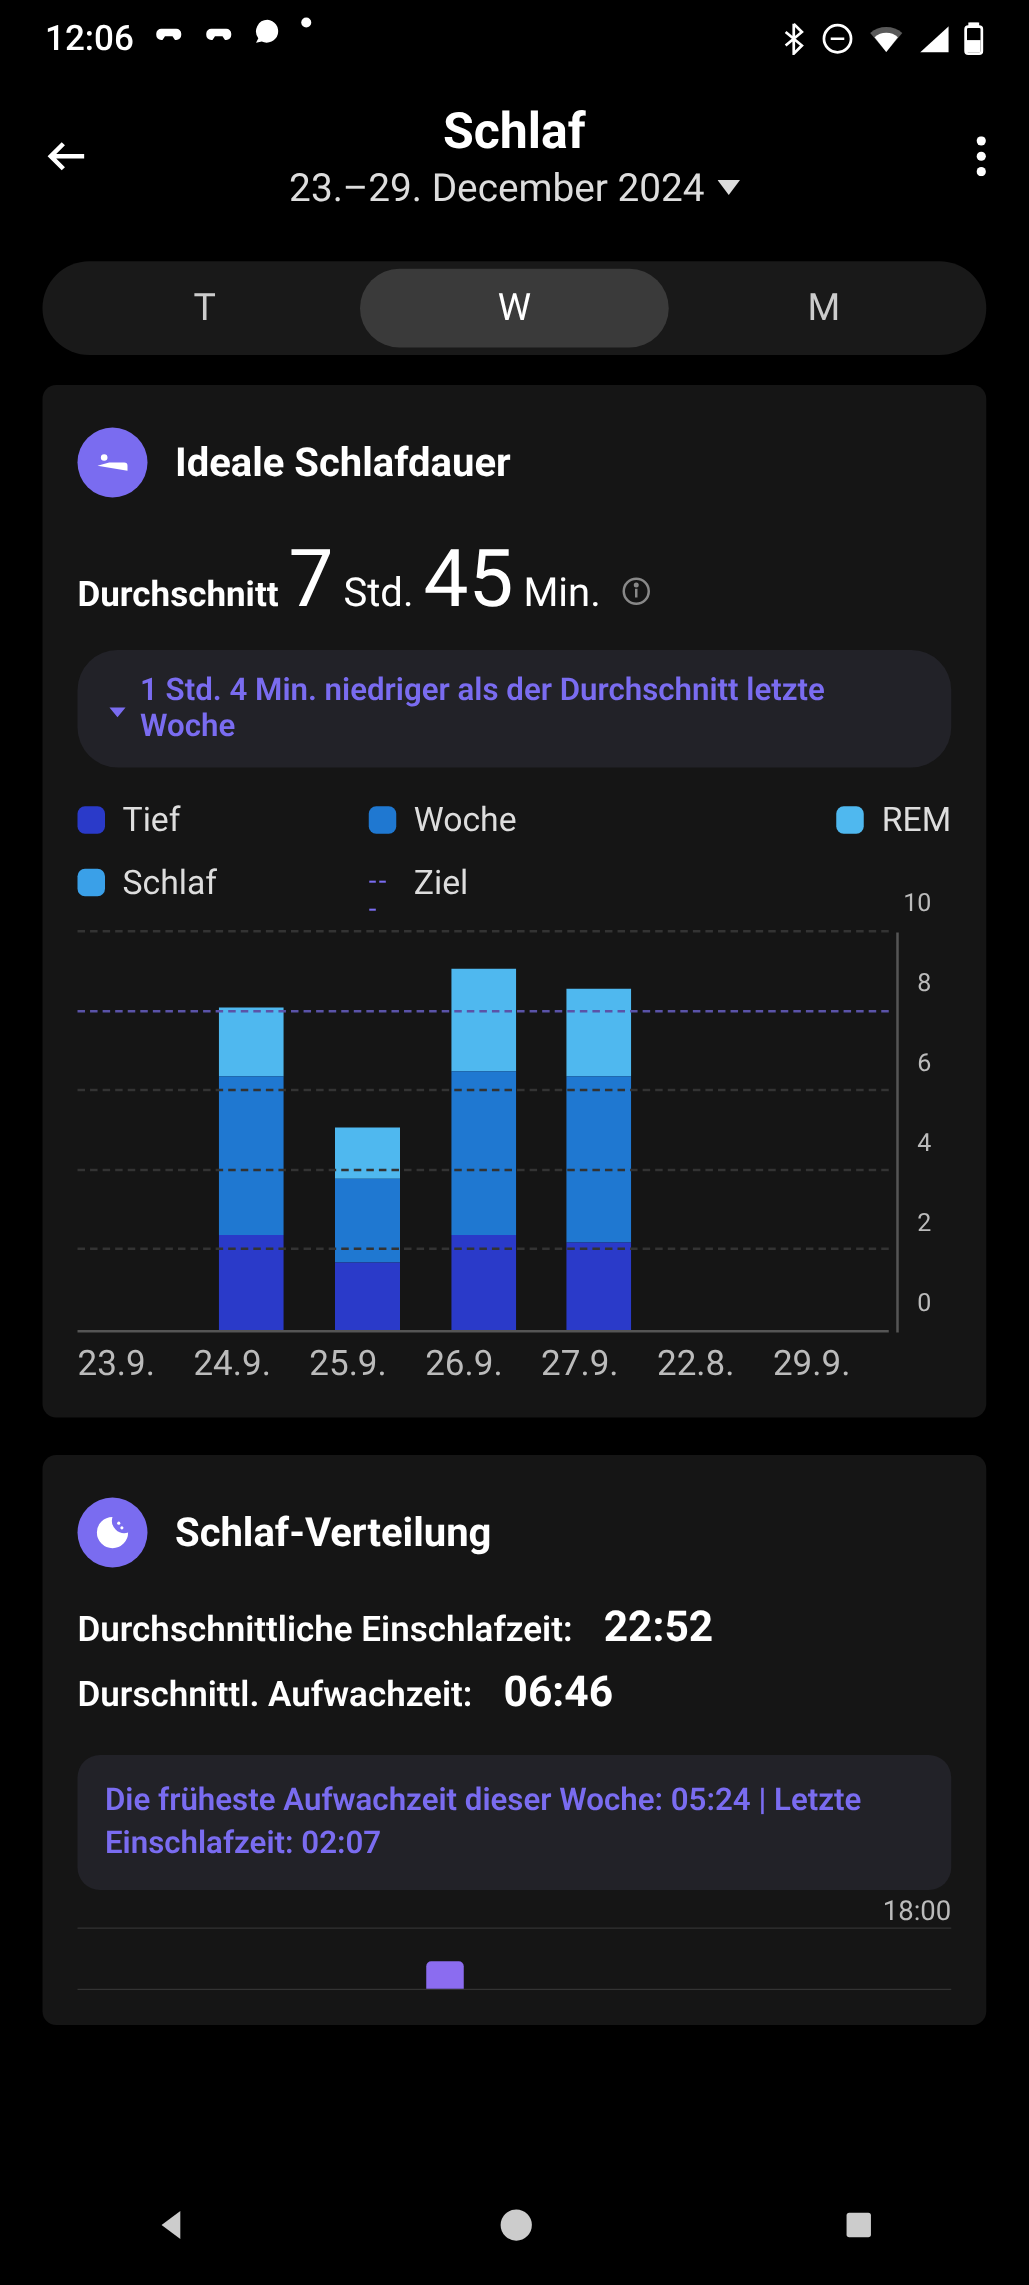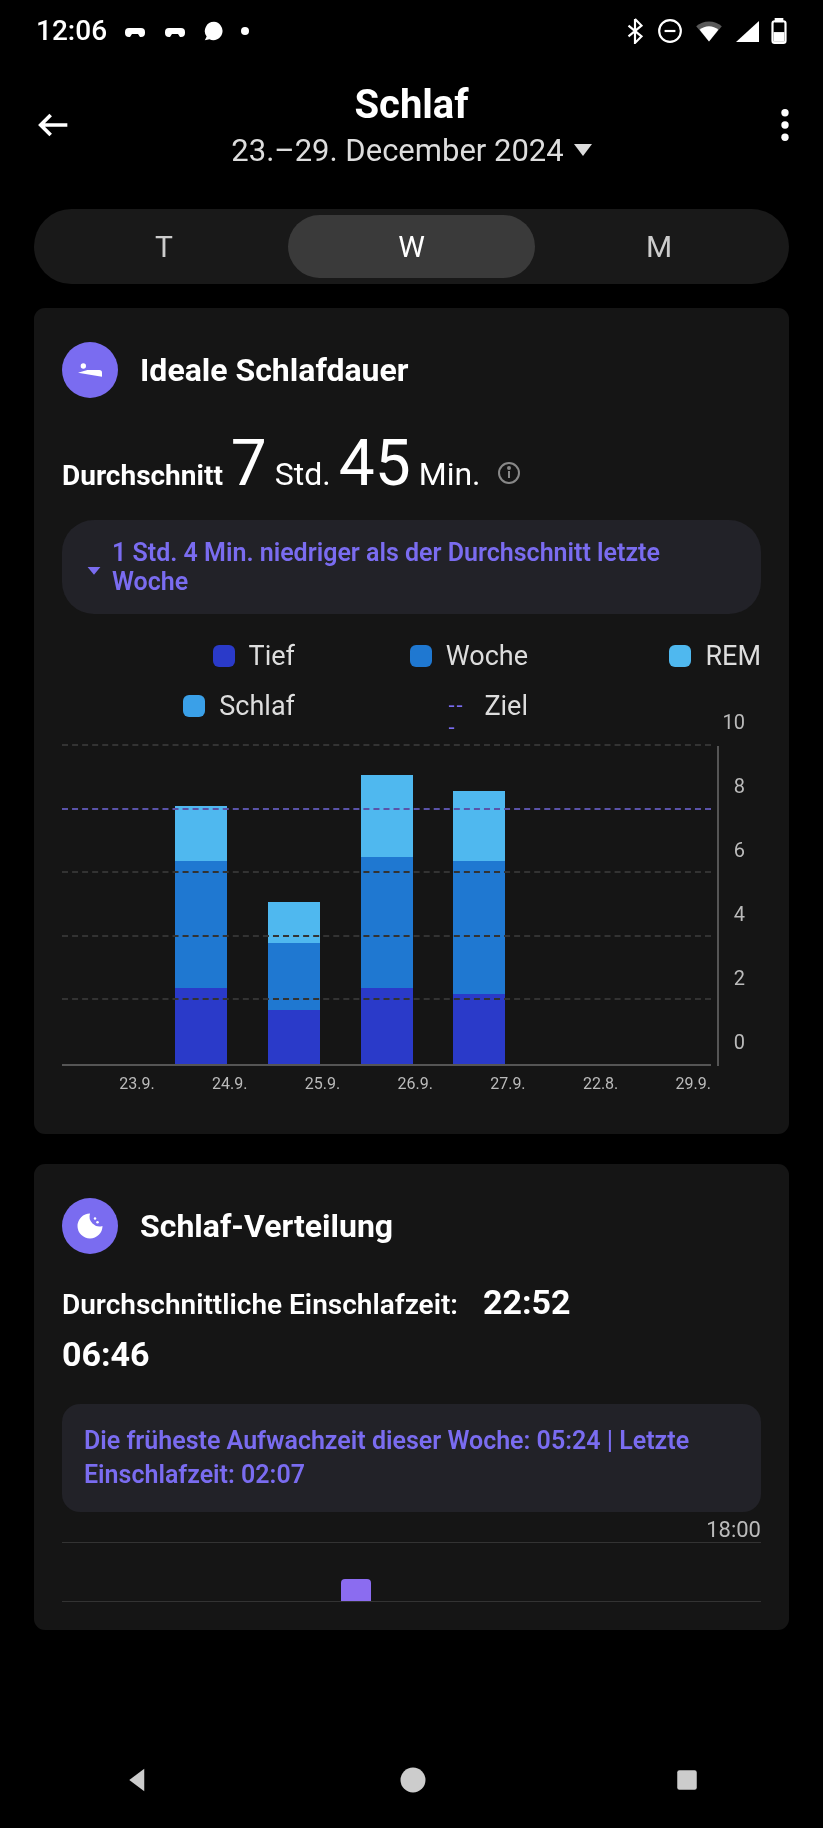--- a/index.html
+++ b/index.html
@@ -15,21 +15,21 @@
 
   
   .status-bar {
     display: flex;
     justify-content: space-between;
     align-items: center;
     padding: 14px 36px 10px 36px;
     font-size: 28px;
     font-weight: 500;
   }
-  .status-left { display: flex; align-items: center; gap: 16px; }
+  .status-left { display: flex; gap: 16px; }
   .status-right { display: flex; align-items: center; gap: 12px; }
   .status-icon { display: inline-flex; }
 
   
   .header {
     display: flex;
     align-items: center;
     padding: 24px 34px 20px 34px;
   }
   .back-btn { width: 48px; display:flex; align-items:center; }
@@ -95,21 +95,21 @@
     display:flex; align-items:center; gap:10px;
   }
 
   
   .legend {
     margin-top: 26px;
     display: grid;
     grid-template-columns: 1fr 1fr 1fr;
     row-gap: 18px;
   }
-  .legend-item { display:flex; align-items:center; gap:14px; font-size:27px; color:#ddd;justify-content:flex-end;}
+  .legend-item { display:flex; align-items:center; gap:14px; font-size:27px; color:#ddd;}
   .legend-sw { width:22px; height:22px; border-radius:6px; }
   .legend-sw.dash { border:none; background:none; color:#7a6cf0; font-size:22px; letter-spacing:2px; line-height:22px;}
   .legend-item:nth-child(3){ justify-content:flex-end; }
 
   
   .chart-wrap {
     margin-top: 24px;
     position: relative;
     height: 360px;
   }
@@ -125,21 +125,21 @@
   .gridline.goal { border-top: 2px dashed #5a53a8; }
   .y-axis {
     position:absolute; right:0; top:0; bottom:40px; width:44px;
     border-left: 2px solid #555;
   }
   .y-tick { position:absolute; right:16px; font-size:20px; color:#bbb; transform:translateY(-50%);}
   .x-axis {
     position:absolute; left:0; right:50px; bottom:0; height:38px;
     display:flex;
   }
-  .x-tick { flex:1; text-align:right; font-size:16px; color:#bbb; padding-top:6px;}
+  .x-tick { flex:1; text-align:left; font-size:28px; color:#bbb; padding-top:6px;}
 
   .bars {
     position:absolute; left:0; right:0; top:0; bottom:0;
     display:flex;
   }
   .bar-slot { flex:1; position:relative; }
   .bar {
     position:absolute; bottom:0; left:50%; transform:translateX(-50%);
     width: 52px; display:flex; flex-direction:column-reverse;
     border-radius: 6px 6px 0 0; overflow:hidden;
@@ -159,21 +159,21 @@
     padding: 20px 22px;
     color: #7a6cf0;
     font-size: 25px;
     font-weight: 600;
     line-height: 1.35;
   }
 
   .dist-plot-wrap {
     margin-top: 30px;
     position:relative;
-    height: 60px;
+    height: 50px;
     border-top: 1px solid #333;
     border-bottom: 1px solid #333;
   }
   .dist-right-label {
     position:absolute; right:0; top:-26px; font-size:22px; color:#bbb;
   }
   .dist-marker {
     position:absolute; bottom:0; width:30px; height:22px;
     background:#8b6cf0; border-radius:4px 4px 0 0;
     transform:translateX(-50%);
@@ -399,20 +399,21 @@
         </svg>
     </div>
     <div class="card-title">Schlaf-Verteilung</div>
   </div>
 
   <div class="kv-row">
     <span class="kv-label">Durchschnittliche Einschlafzeit:</span>
     <span class="kv-val">22:52</span>
   </div>
   <div class="kv-row">
+    <span class="kv-label">Durschnittl. Aufwachzeit:</span>
     <span class="kv-val">06:46</span>
   </div>
 
   <div class="info-box">
     <span>Die früheste Aufwachzeit dieser Woche: 05:24 | Letzte Einschlafzeit: 02:07</span>
   </div>
 
   <div class="dist-plot-wrap">
     <span class="dist-right-label">18:00</span>
     <div class="dist-marker" id="dist-marker" style="left: 42%;"></div>

